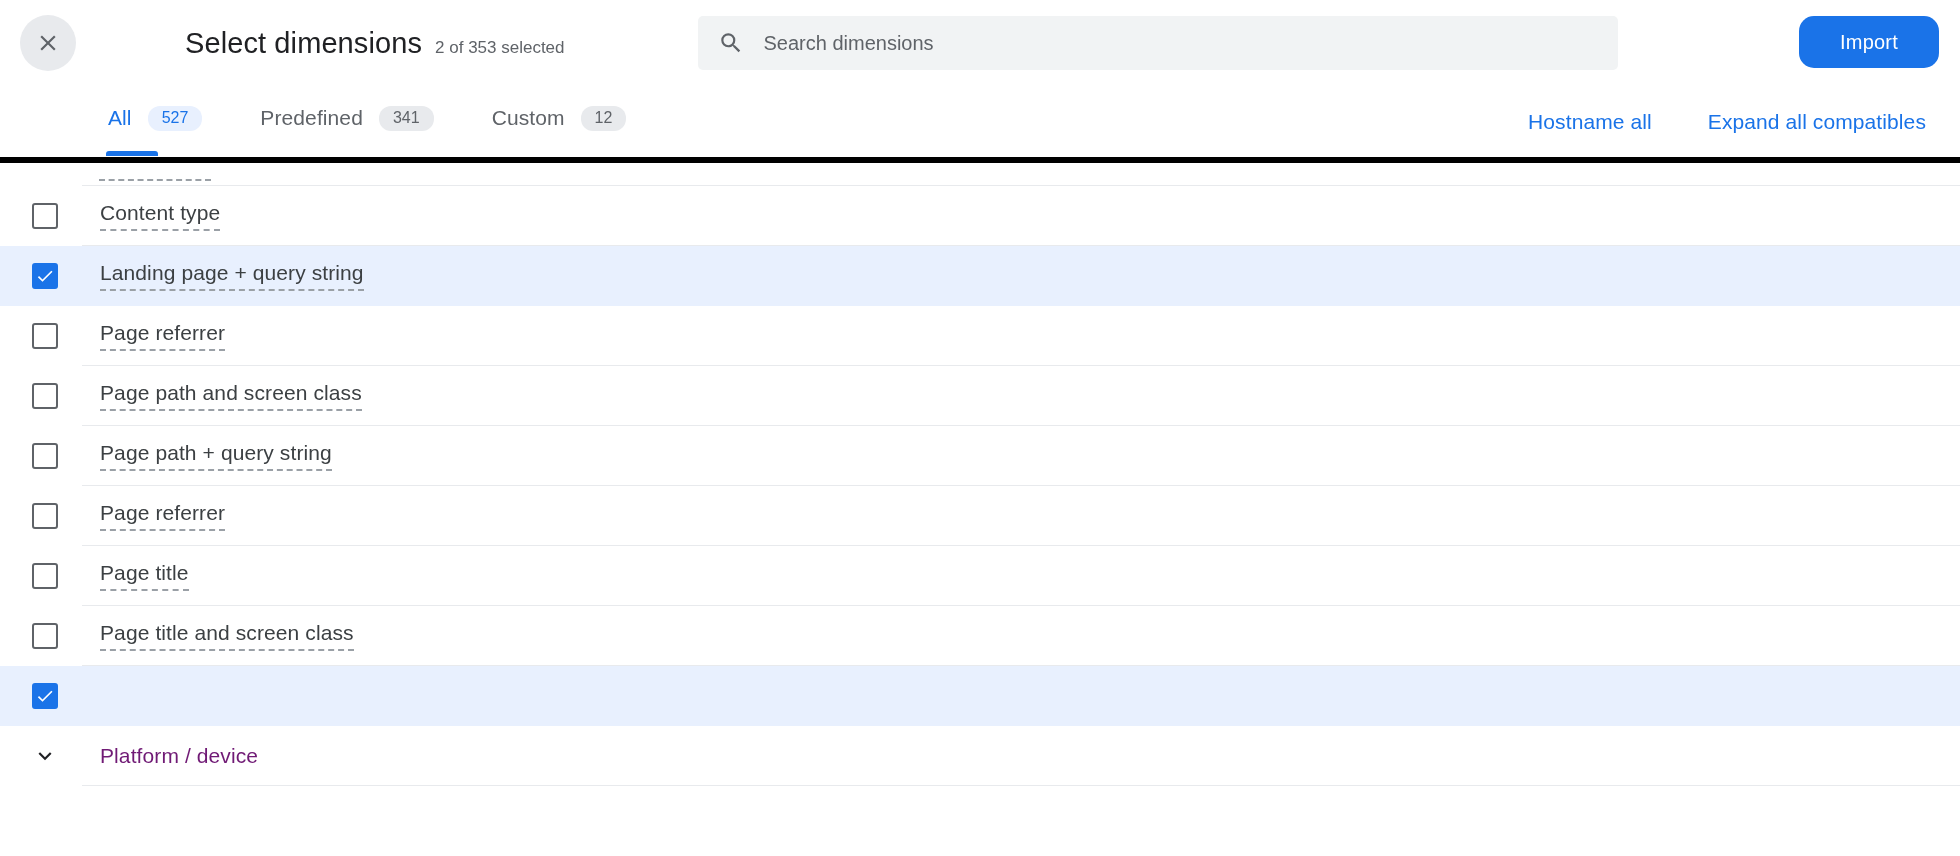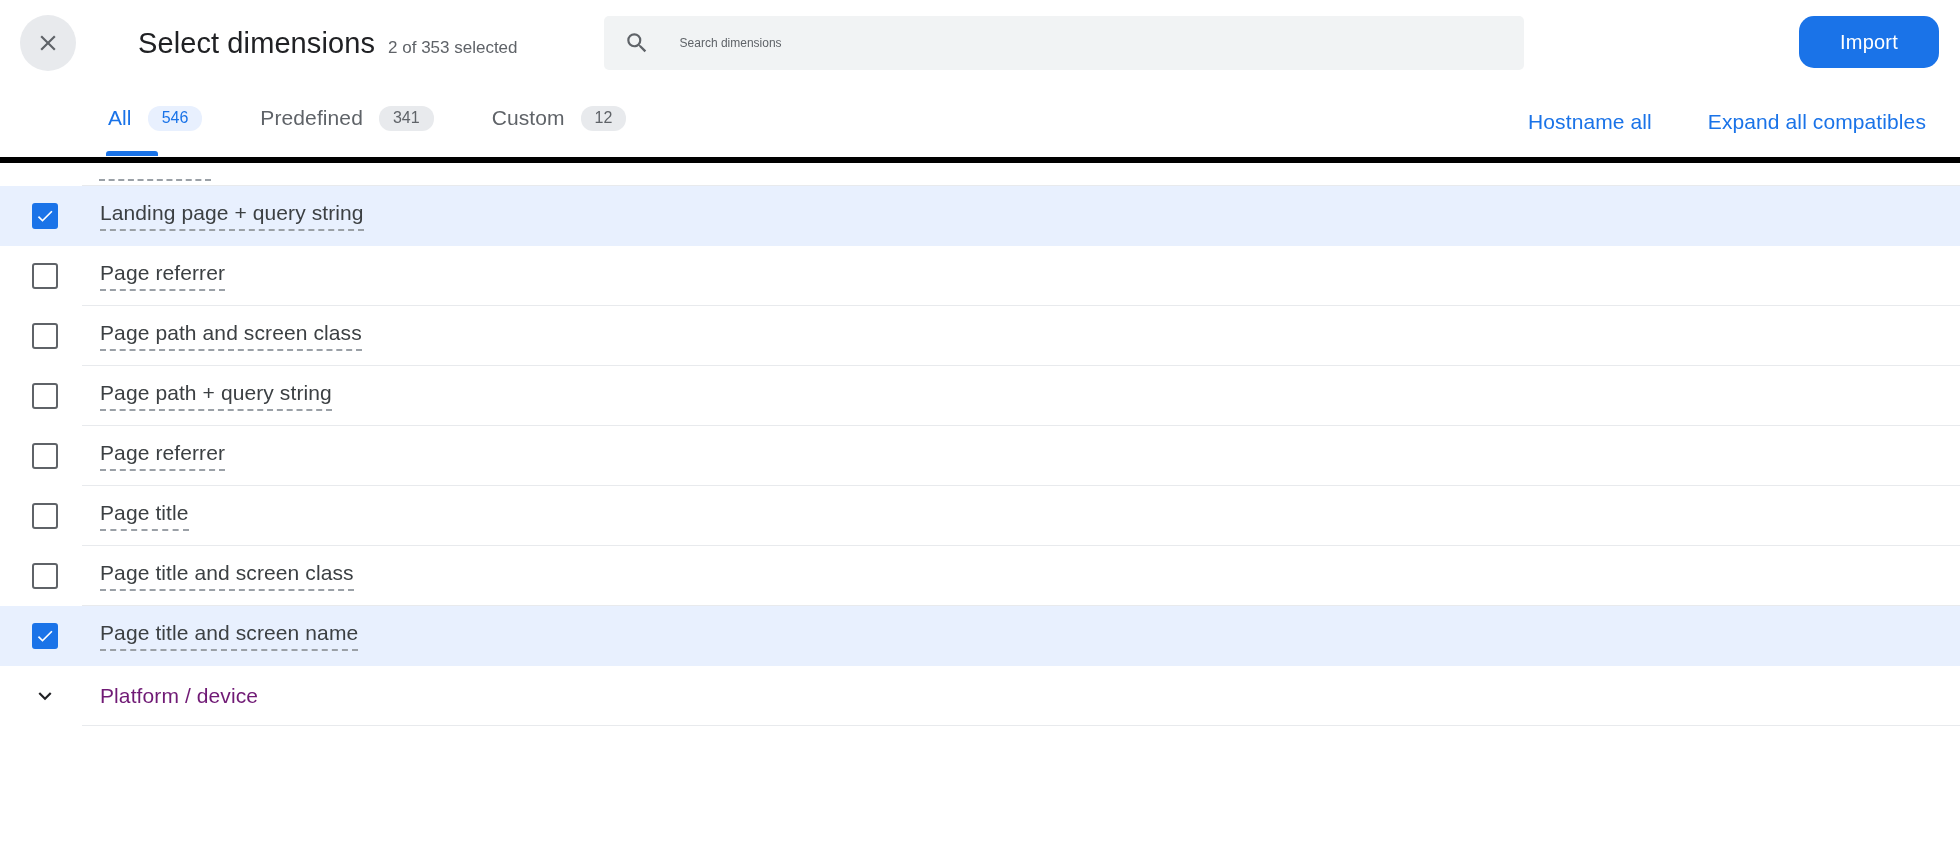--- a/index.html
+++ b/index.html
@@ -13,20 +13,21 @@
 
   .app { position: relative; width: 1960px; height: 856px; background: #fff; }
 
   
   .header {
     position: relative;
     height: 86px;
     display: flex;
     align-items: center;
     padding: 0 0 0 20px;
+    gap: 47px;
   }
   .close-btn {
     width: 56px; height: 56px;
     border-radius: 50%;
     background: #e8eaed;
     border: none;
     display: flex; align-items: center; justify-content: center;
     cursor: pointer;
     flex: 0 0 auto;
     padding: 0;
@@ -63,23 +64,23 @@
     padding: 0 20px;
     flex: 0 0 auto;
     cursor: text;
   }
   .search-icon { display: flex; align-items: center; flex: 0 0 auto; }
   .search-input {
     border: none;
     outline: none;
     background: transparent;
     font-family: "Liberation Sans", sans-serif;
-    font-size: 12px;
+    font-size: 20px;
     color: #202124;
-    margin-left: 28px;
+    margin-left: 18px;
     width: 100%;
     height: 100%;
   }
   .search-input::placeholder { color: #5f6368; opacity: 1; }
 
   .import-btn {
     position: absolute;
     right: 21px;
     top: 16px;
     height: 52px;
@@ -283,21 +284,21 @@
       <input class="search-input" type="text" placeholder="Search dimensions" style="">
     </div>
 
     <button class="import-btn">Import</button>
   </div>
 
   <div class="tabbar">
     <div class="tabs">
       <button class="tab active">
         <span class="tab-label">All</span>
-        <span class="tab-badge">546</span>
+        <span class="tab-badge">527</span>
         <span class="tab-underline"></span>
       </button>
       <button class="tab">
         <span class="tab-label">Predefined</span>
         <span class="tab-badge">341</span>
       </button>
       <button class="tab">
         <span class="tab-label">Custom</span>
         <span class="tab-badge">12</span>
       </button>
@@ -307,20 +308,24 @@
       <button class="link-btn">Hostname all</button>
       <button class="link-btn">Expand all compatibles</button>
     </div>
   </div>
 
   <div class="list">
     <div class="ghost-row">
       <span class="ghost-label"></span>
     </div>
     <div id="rows-host">
+        <div class="row">
+          <span class="cb"></span>
+          <span class="row-label">Content type</span>
+        </div>
         <div class="row selected">
           <span class="cb checked">
             <svg class="tick" width="20" height="20" viewBox="0 0 24 24" aria-hidden="true">
               <path d="M9 16.17 4.83 12l-1.42 1.41L9 19 21 7l-1.41-1.41z" fill="#ffffff"></path>
             </svg>
           </span>
           <span class="row-label">Landing page + query string</span>
         </div>
         <div class="row">
           <span class="cb"></span>
@@ -345,21 +350,20 @@
         <div class="row">
           <span class="cb"></span>
           <span class="row-label">Page title and screen class</span>
         </div>
         <div class="row selected">
           <span class="cb checked">
             <svg class="tick" width="20" height="20" viewBox="0 0 24 24" aria-hidden="true">
               <path d="M9 16.17 4.83 12l-1.42 1.41L9 19 21 7l-1.41-1.41z" fill="#ffffff"></path>
             </svg>
           </span>
-          <span class="row-label">Page title and screen name</span>
         </div>
         <div class="row group">
           <span class="chev">
             <svg width="26" height="26" viewBox="0 0 24 24" aria-hidden="true">
               <path d="M7.41 8.59 12 13.17l4.59-4.58L18 10l-6 6-6-6z" fill="#202124"></path>
             </svg>
           </span>
           <span class="row-label">Platform / device</span>
         </div>
       </div>

